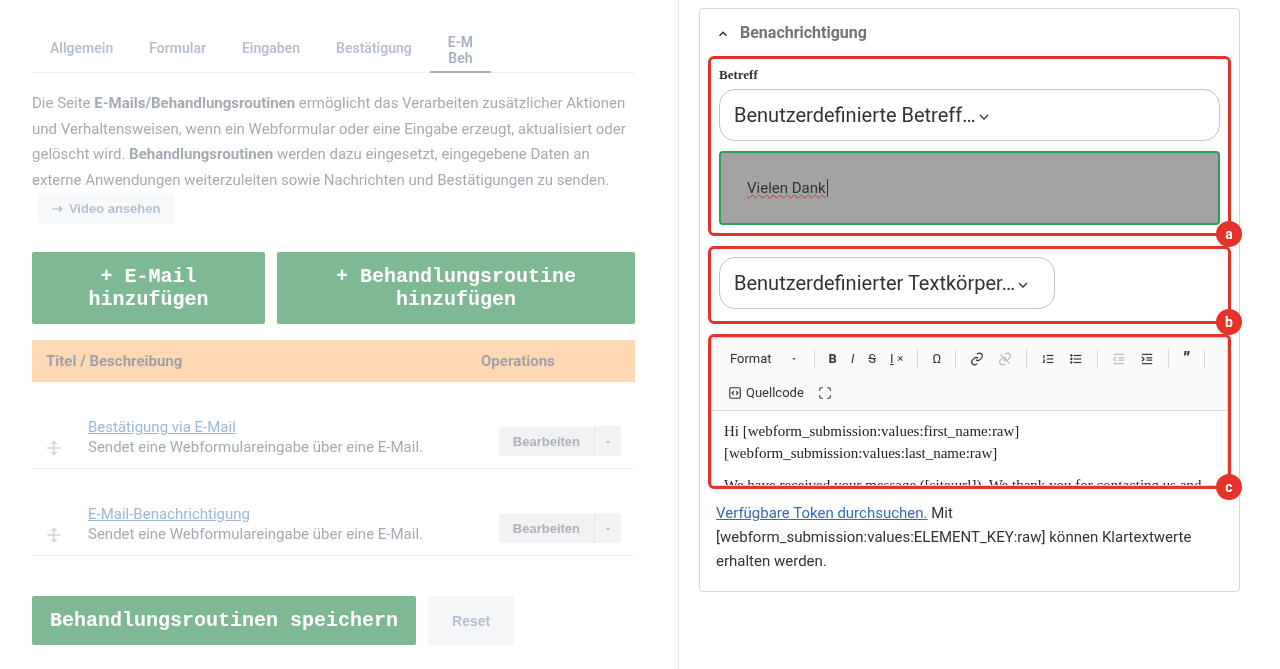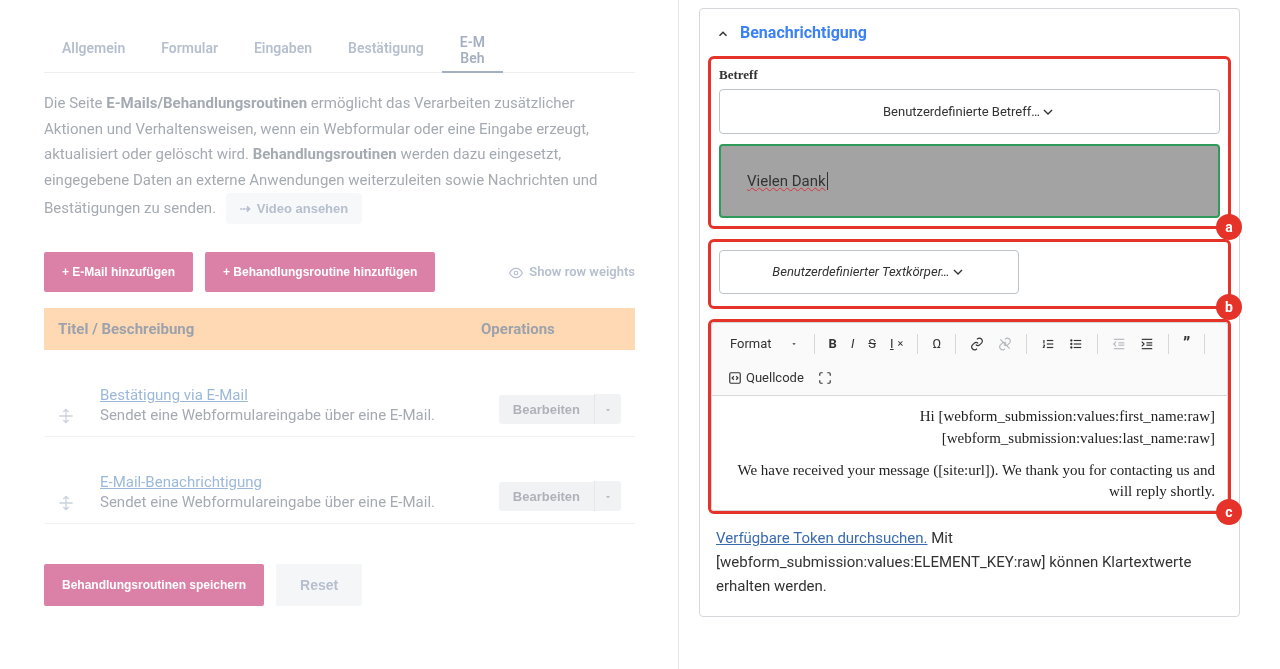--- a/index.html
+++ b/index.html
@@ -1,63 +1,63 @@
 <!DOCTYPE html>
 <html><head>
 <meta charset="utf-8">
 <style>
 * { box-sizing: border-box; margin: 0; padding: 0; }
 body { font-family: -apple-system, BlinkMacSystemFont, "Segoe UI", Roboto, sans-serif; font-size: 14px; color: #333; background: #fff; width: 1280px; height: 669px; overflow: hidden; }
 .layout { display: flex; height: 100%; }
-.left-panel { width: 675px; padding: 0 40px 20px 44px; position: relative; opacity: 1; }
+.left-panel { width: 675px; padding: 0 40px 20px 32px; position: relative; opacity: 1; }
 .right-panel { flex: 1; padding: 0 40px 20px 20px; border-left: 1px solid #e5e5e5; margin-left: 3px; overflow-y: auto; }
 .right-panel::-webkit-scrollbar { width: 6px; }
 .tabs { display: flex; border-bottom: 1px solid #e1e1e1; margin-top: 28px; }
 .tab { padding: 12px 18px; color: #7a8aa6; font-weight: 600; font-size: 14px; cursor: pointer; position: relative; }
 .tab.active { color: #5a6d8f; }
 .tab.active::after { content: ''; position: absolute; bottom: -1px; left: 0; right: 0; height: 2px; background: #5a6d8f; }
 .page-intro { margin-top: 18px; line-height: 1.7; color: #5a6473; font-size: 15px; }
 .page-intro strong { color: #5a6473; }
 .video-btn { display: inline-flex; align-items: center; gap: 6px; background: #f0f2f5; border: none; padding: 8px 14px; border-radius: 4px; color: #7a8aa6; font-weight: 600; font-size: 13px; cursor: pointer; margin-left: 6px; }
 .primary-btns { display: flex; gap: 12px; margin-top: 28px; }
-.primary-btn { background: #be185d; color: #fff; border: none; padding: 13px 18px; font-weight: 600; font-size: 12px; border-radius: 2px; cursor: pointer; }
+.primary-btn { background: #15803d; color: #fff; border: none; padding: 13px 18px; font-weight: 600; font-size: 20px; border-radius: 2px; cursor: pointer; font-family: Liberation Mono, monospace; }
 .show-weights { float: right; margin-top: -28px; color: #7a8aa6; font-weight: 600; font-size: 13px; display: flex; align-items: center; gap: 6px; cursor: pointer; text-align: right; }
 .table { margin-top: 16px; }
 .table-header { display: flex; background: #fdba74; padding: 12px 14px; font-weight: 700; color: #4a5568; font-size: 15px; }
 .th-title { flex: 1; }
 .th-ops { width: 140px; }
 .table-row { display: flex; align-items: flex-end; padding: 12px 14px; border-bottom: 1px solid #e5e5e5; gap: 26px; }
 .drag-icon { color: #a0aec0; cursor: move; font-size: 16px; }
 .row-content { flex: 1; }
 .row-title { color: #4a7dba; text-decoration: underline; font-size: 15px; }
 .row-desc { color: #5a6473; font-size: 15px; margin-top: 2px; }
 .ops-btn { display: flex; align-items: center; margin-top: 32px; }
 .ops-btn button { background: #e6e8eb; border: none; padding: 7px 14px; color: #6b7280; font-weight: 600; font-size: 13px; cursor: pointer; border-radius: 3px 0 0 3px; }
 .ops-btn .drop { background: #e6e8eb; border-left: 1px solid #d0d4d9; padding: 7px 8px; border-radius: 0 3px 3px 0; cursor: pointer; }
 .bottom-btns { display: flex; gap: 12px; margin-top: 40px; }
 .reset-btn { background: #eceef1; color: #7a8aa6; border: none; padding: 13px 24px; font-weight: 600; font-size: 14px; border-radius: 2px; cursor: pointer; }
 .left-panel.dim { filter: opacity(0.55); }
 .card { border: 1px solid #d5d7db; border-radius: 4px; margin-top: 8px; padding: 0 0 18px 0; }
-.card-header { display: flex; align-items: center; gap: 10px; padding: 14px 16px; font-weight: 700; font-size: 16px; color: #3b82f6; }
+.card-header { display: flex; align-items: center; gap: 10px; padding: 14px 16px; font-weight: 700; font-size: 16px; color: #737373; }
 .chev { width: 14px; height: 14px; }
 .highlight-red { border: 3px solid #e5332a; border-radius: 6px; padding: 8px; margin: 0 8px 10px 8px; position: relative; }
 .field-label { font-weight: 700; font-size: 13px; color: #333; margin-bottom: 6px; font-family: Liberation Serif, serif; }
 .req { color: #d9333f; }
-.select-box { border: 1px solid #bfc4cb; border-radius: 4px; padding: 13px 14px; display: flex; align-items: center; justify-content: center; background: #fff; cursor: pointer; font-size: 13px; color: #333; }
-.select-box.narrow { width: 300px; font-style: italic; }
+.select-box { border: 1px solid #bfc4cb; border-radius: 16px; padding: 13px 14px; display: flex; align-items: center; justify-content: flex-start; background: #fff; cursor: pointer; font-size: 20px; color: #333; }
+.select-box.narrow { width: 336px; }
 .input-box { border: 2px solid #2e9b5b; border-radius: 4px; padding: 26px; margin-top: 10px; background: #a3a3a3; font-size: 15px; font-family: inherit; color: #333; }
 .spelled { text-decoration: underline wavy #d9333f; text-decoration-thickness: 1px; }
 .badge { position: absolute; right: -14px; bottom: -14px; width: 26px; height: 26px; border-radius: 50%; background: #e5332a; color: #fff; font-weight: 700; display: flex; align-items: center; justify-content: center; font-size: 14px; z-index: 5; }
-.editor-wrap { border: 3px solid #e5332a; border-radius: 6px; margin: 0 8px 12px 8px; position: relative; text-align: right; }
+.editor-wrap { border: 3px solid #e5332a; border-radius: 6px; margin: 0 8px 12px 8px; position: relative; }
 .editor-toolbar { border: 1px solid #d5d7db; border-bottom: none; background: #fafafa; padding: 6px 10px; display: flex; flex-wrap: wrap; align-items: center; gap: 2px; border-radius: 4px 4px 0 0; }
 .tbtn { padding: 4px 6px; cursor: pointer; color: #333; font-size: 13px; display: flex; align-items: center; gap: 4px; }
 .tbtn.disabled { color: #b5b9bf; }
 .sep { width: 1px; height: 20px; background: #d5d7db; margin: 0 6px; }
 .format-sel { padding: 4px 8px; font-size: 13px; color: #333; display: flex; align-items: center; gap: 18px; cursor: pointer; }
-.editor-body { border: 1px solid #d5d7db; border-top: 1px solid #d5d7db; background: #fff; padding: 10px 12px; font-family: Georgia, serif; font-size: 15px; line-height: 1.45; color: #222; height: 116px; overflow-y: scroll; border-radius: 0 0 4px 4px; }
+.editor-body { border: 1px solid #d5d7db; border-top: 1px solid #d5d7db; background: #fff; padding: 10px 12px; font-family: Georgia, serif; font-size: 15px; line-height: 1.45; color: #222; height: 76px; overflow-y: scroll; border-radius: 0 0 4px 4px; }
 .editor-body p { margin-bottom: 10px; }
 .token-help { padding: 0 16px; font-size: 15px; color: #333; line-height: 1.6; }
 .token-help a { color: #3a6bb0; text-decoration: underline; }
 svg { display: inline-block; vertical-align: middle; }
 </style>
 </head>
 <body>
 
 <div class="layout">
   <div class="left-panel dim">

